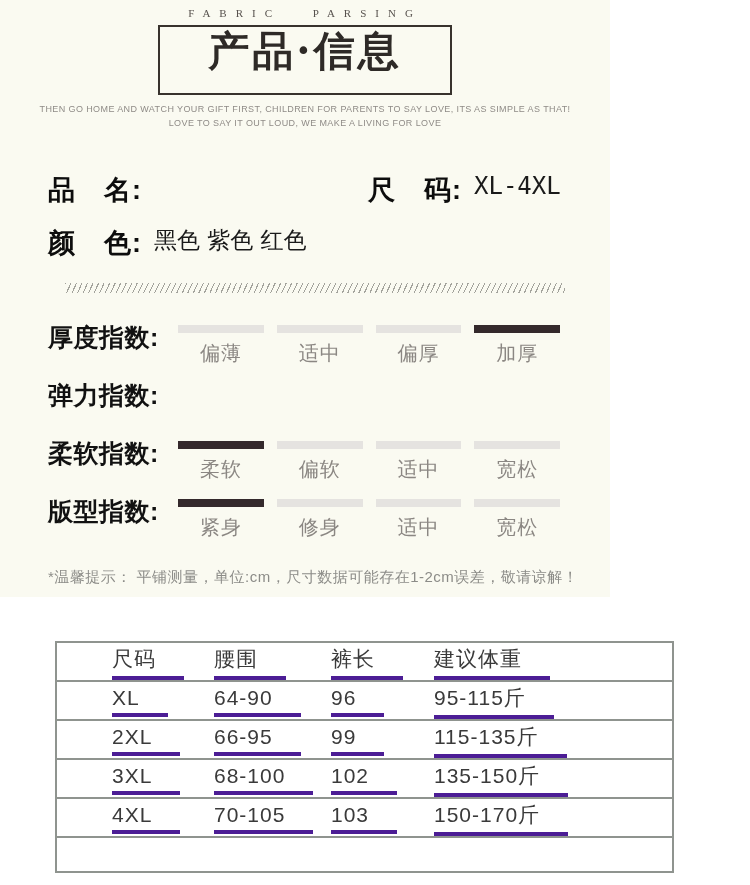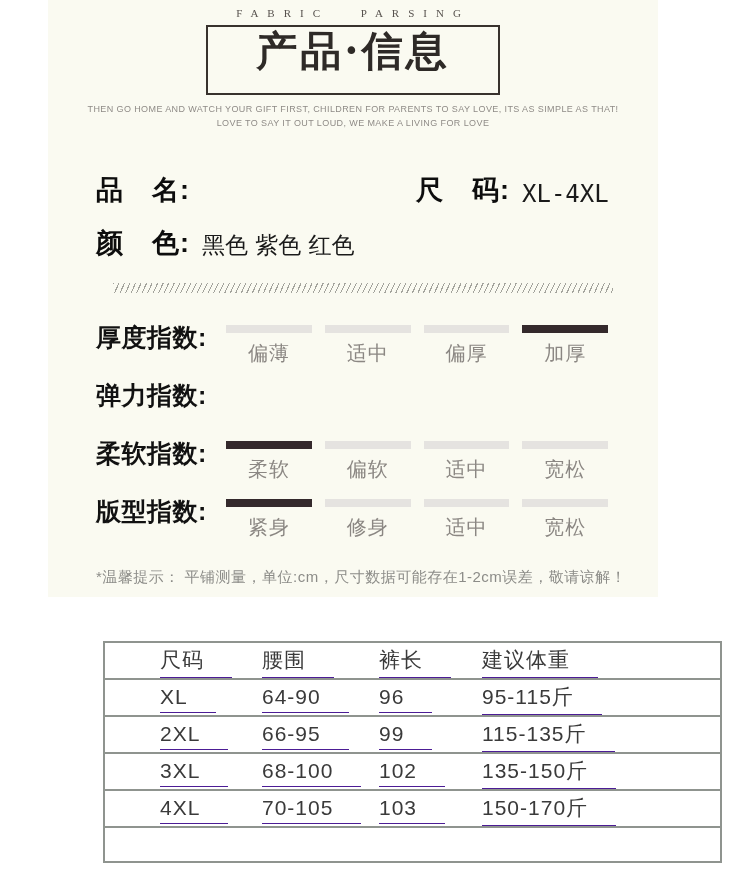--- a/index.html
+++ b/index.html
@@ -1,18 +1,18 @@
 <!DOCTYPE html>
 <html><head>
 <meta charset="utf-8">
 <style>
   * { margin:0; padding:0; box-sizing:border-box; }
   html,body { width:750px; height:885px; overflow:hidden; }
   body { background:#ffffff; font-family:"Liberation Sans", sans-serif; }
-  .page { width:610px; height:885px; background:#fafaf1;margin-left:48px; }
+  .page { width:610px; height:885px; background:#fafaf1; }
 
   
   .header { text-align:center; padding-top:7px; }
   .kicker {
     font-family:"Liberation Serif", serif;
     font-size:11px; color:#57524e;
     letter-spacing:9px; word-spacing:20px;
   }
   .title-box {
     width:294px; margin:6px auto 0;
@@ -23,21 +23,21 @@
     font-family:"DejaVu Serif", serif;
     font-weight:bold; font-size:41px; line-height:46px;
     letter-spacing:3px; color:#2e2a27;
   }
   .tagline { font-size:9px; color:#8f8b87; letter-spacing:.4px; margin-top:4px; }
   .tagline.first { margin-top:9px; }
 
   
   .info-grid { margin:44px 0 0 48px; }
   .info-row { display:flex; margin-bottom:19px; align-items:baseline; height:34px; }
-  .info-item { display:flex; align-items:flex-end; }
+  .info-item { display:flex; align-items:flex-start; }
   .info-item.left { width:320px; }
   .info-label { font-size:27px; font-weight:bold; color:#0d0d0d; letter-spacing:1px; }
   .info-value { margin-left:12px; color:#1a1a1a; }
   .mono-value { font-family:"DejaVu Sans Mono", monospace; font-size:24px; }
   .serif-value { font-family:"DejaVu Serif", serif; font-size:23px; }
 
   
   .hatch-divider {
     margin:24px 45px 0 65px; height:10px;
     background:repeating-linear-gradient(115deg,
@@ -66,21 +66,21 @@
   }
   table.size-table tr { border-bottom:2px solid #8f948f; }
   table.size-table th, table.size-table td {
     font-weight:normal; text-align:left;
     height:37px; vertical-align:middle;
     font-size:21px; color:#3a3a3a;
   }
   table.size-table th:first-child, table.size-table td:first-child { padding-left:55px; }
   .cell-u {
     display:inline-block;
-    border-bottom:1px solid #4c1d95;
+    border-bottom:4px solid #4c1d95;
     padding:2px 28px 3px 0;
     letter-spacing:1px;
   }
   tr.empty-row td { height:35px; }
 </style>
 </head>
 <body>
 
 <div class="page">
 

